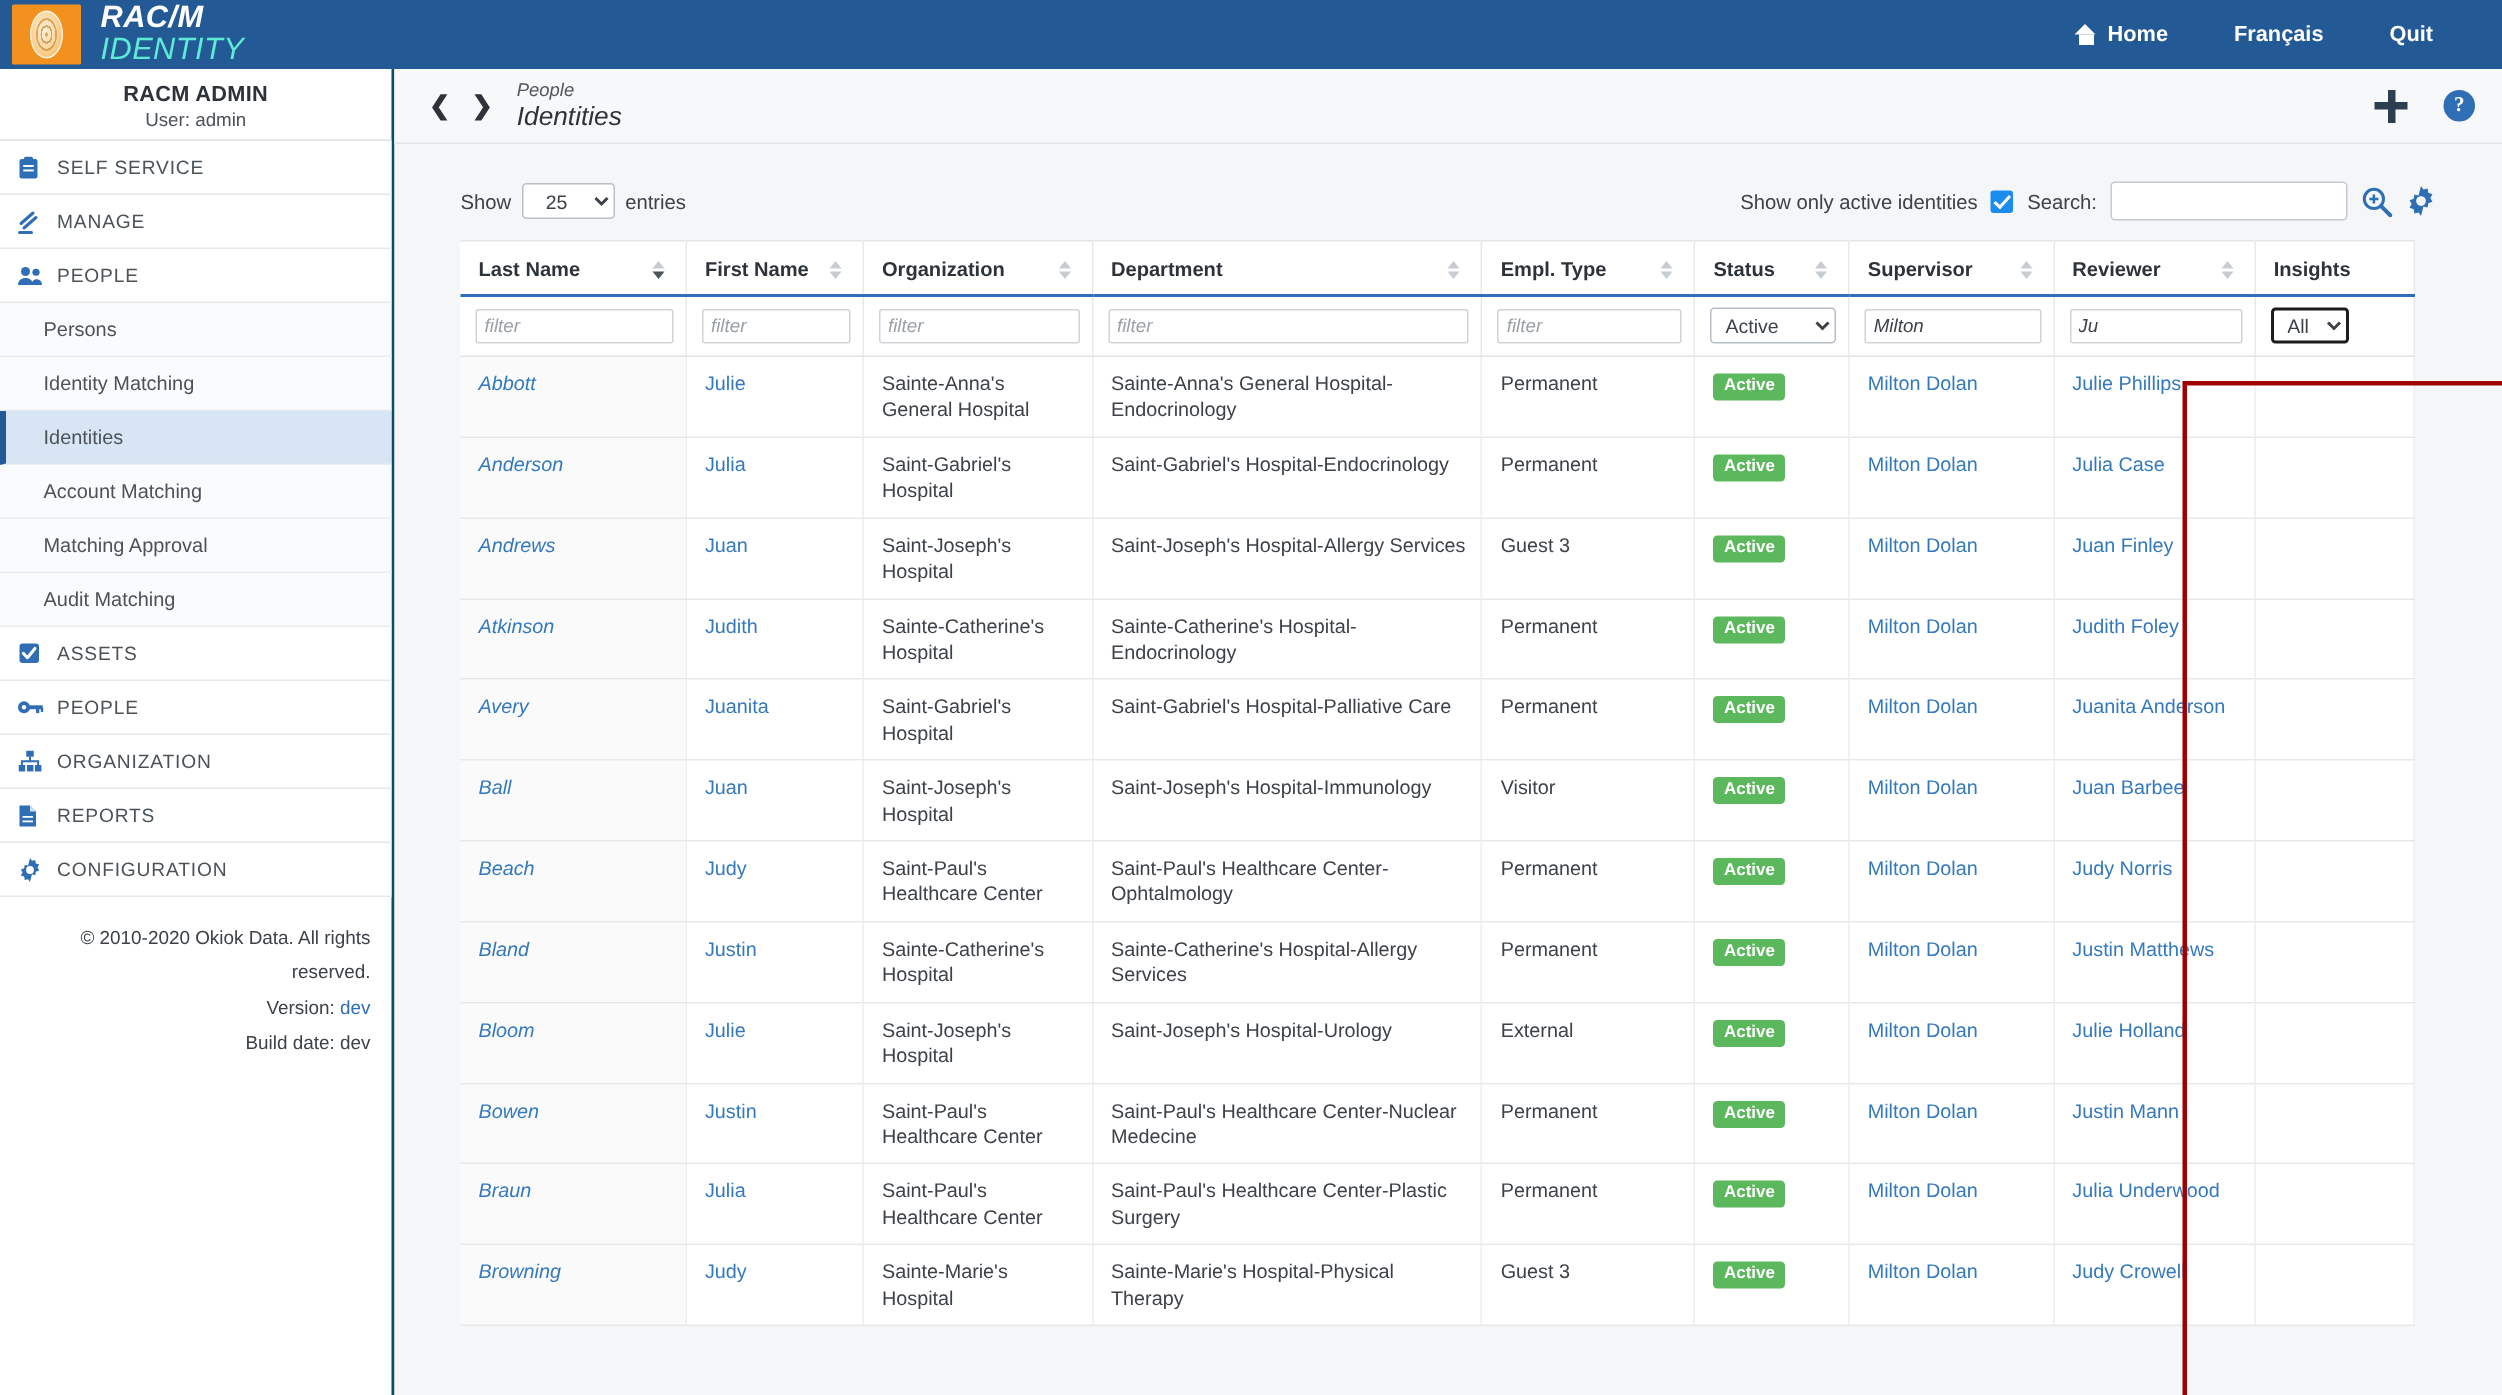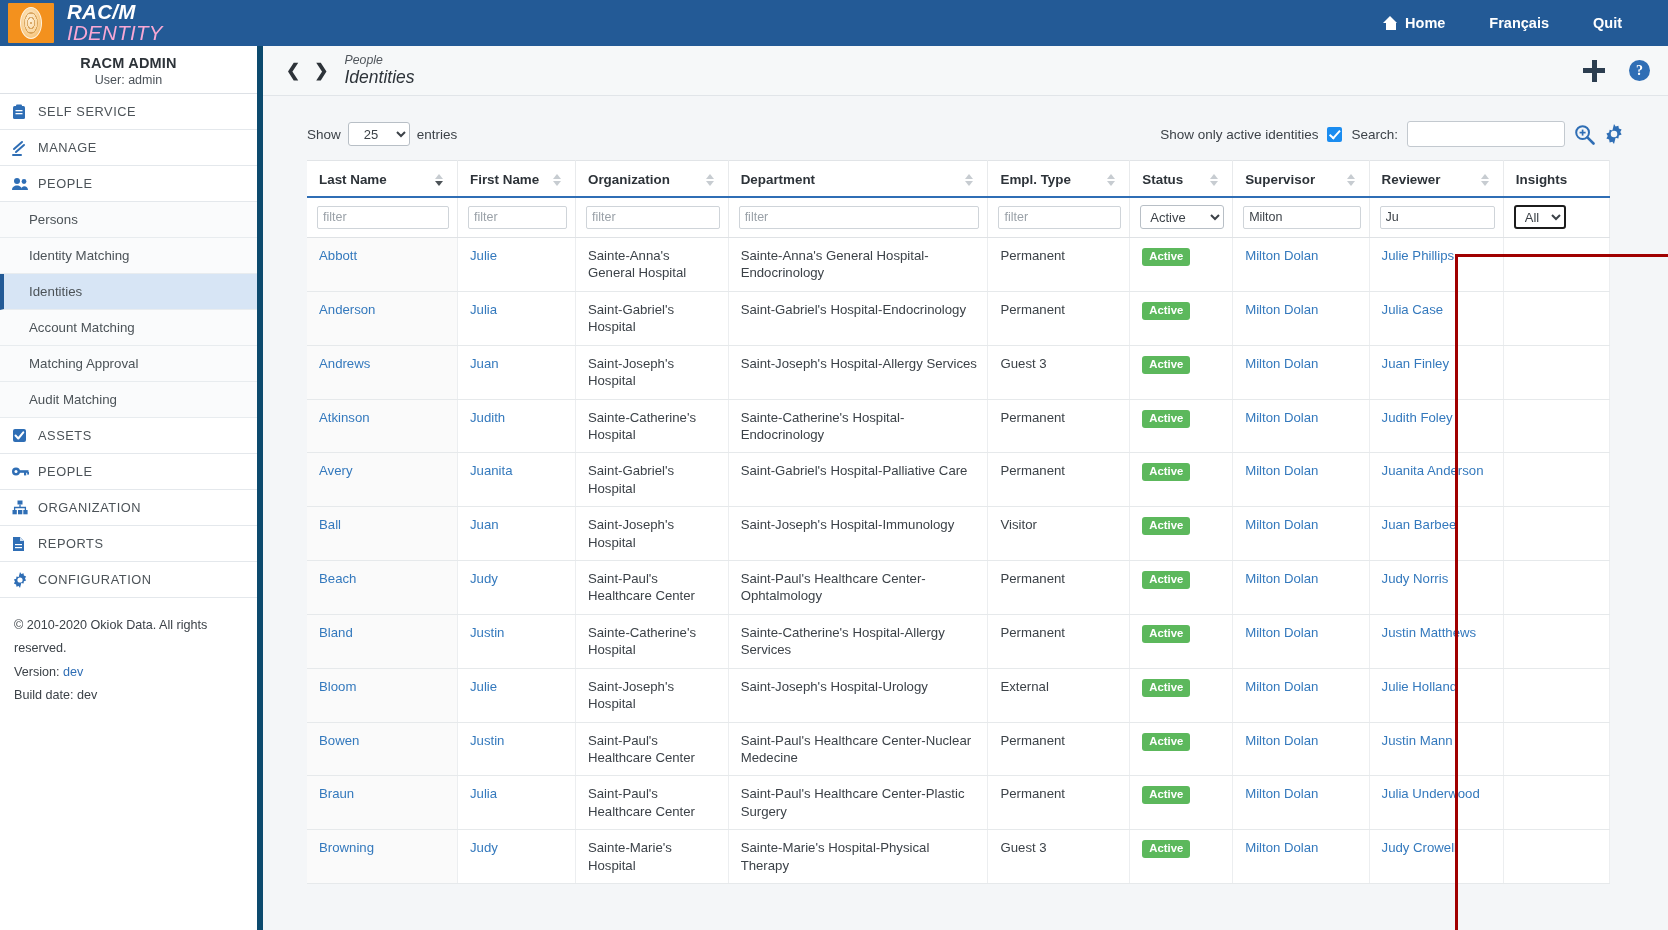--- a/index.html
+++ b/index.html
@@ -34,21 +34,21 @@
     content: "";
     position: absolute; left: 3px; top: 4px; right: 3px; bottom: 4px;
     border-radius: 50%;
     background:
       repeating-radial-gradient(ellipse at 50% 50%,
         rgba(190,120,30,.55) 0px, rgba(190,120,30,.55) 1px,
         rgba(255,255,255,0) 1px, rgba(255,255,255,0) 3px);
   }
   #logo-text { margin-left: 13px; line-height: 1.02; }
   #logo-text .l1 { color: #ffffff; font-size: 20.5px; font-weight: 700; letter-spacing: .3px; }
-  #logo-text .l2 { color: #f9a8d4; font-size: 20.5px; font-weight: 400; letter-spacing: .3px; }
+  #logo-text .l2 { color: #5eead4; font-size: 20.5px; font-weight: 400; letter-spacing: .3px; }
 
   #topnav { margin-left: auto; display: flex; align-items: center; padding-right: 24px; justify-content: flex-end; }
   .topnav-item {
     color: #ffffff; font-size: 14.5px; font-weight: 600;
     padding: 0 22px; text-decoration: none; cursor: pointer;
     display: flex; align-items: center; gap: 7px; white-space: nowrap;
   }
   .home-ico { display: inline-block; width: 15px; height: 14px; position: relative; }
   .home-ico::before {
     content: ""; position: absolute; left: 0; top: 0;
@@ -56,21 +56,21 @@
     border-bottom: 7px solid #fff;
   }
   .home-ico::after {
     content: ""; position: absolute; left: 2.5px; top: 6.5px;
     width: 10px; height: 7.5px; background: #fff;
   }
 
   
   #sidebar {
     position: absolute; left: 0; top: 46px; width: 263px; height: 884px;
-    background: #ffffff; border-right: 6px solid #0c4a6e;
+    background: #ffffff; border-right: 2px solid #0c4a6e; text-align: right;
   }
   #user-block {
     height: 48px; border-bottom: 1px solid #dde1e6;
     display: flex; flex-direction: column; align-items: center; justify-content: center;
     padding-top: 2px;
   }
   #user-block .u1 { font-size: 14.5px; font-weight: 700; color: #2d3339; letter-spacing: .2px; }
   #user-block .u2 { font-size: 12.5px; color: #4a5158; margin-top: 2px; }
 
   .nav-group {
@@ -178,35 +178,36 @@
   .sort-ico.desc .up { border-bottom-color: #c7ccd1; }
 
   #grid td.filter-cell {
     padding: 7px 8px 8px 10px; background: #fff; border-right: 1px solid #e8eaec;
     border-bottom: 1px solid #dfe2e5;
   }
   .filter-input {
     width: 100%; height: 23px; border: 1px solid #cfd4d9; border-radius: 2px;
     font-size: 12.5px; color: #3c4248; padding: 0 5px; background: #fff;
     font-family: "Liberation Sans", sans-serif;
+    font-style: italic;
   }
   .filter-input::placeholder { color: #9aa1a8; }
   .filter-select {
     width: 100%; height: 24px; border: 1px solid #b8bfc6; border-radius: 3px;
     font-size: 13px; color: #3c4248; background: #fff; padding-left: 5px;
     font-family: "Liberation Sans", sans-serif;
   }
   .filter-select.focused { border: 2px solid #1c1c1c; border-radius: 3px; width: 52px; }
 
   #grid td.data-cell {
     font-size: 13.2px; color: #3c4248; padding: 9px 10px 9px 12px;
     vertical-align: top; border-bottom: 1px solid #e6e9eb;
     border-right: 1px solid #eceef0; line-height: 1.32;
   }
-  #grid td.lastname-cell { background: #fafafa; }
+  #grid td.lastname-cell { background: #fafafa; font-style: italic; }
   #grid td a.link { color: #3479bd; text-decoration: none; cursor: pointer; }
   .badge-active {
     display: inline-block; background: #5cb85c; color: #fff;
     font-size: 11.3px; font-weight: 700; padding: 2px 7px 3px 7px; border-radius: 3px;
     line-height: 1.15;
   }
 
   
   #annotation-box {
     position: absolute; pointer-events: none;

